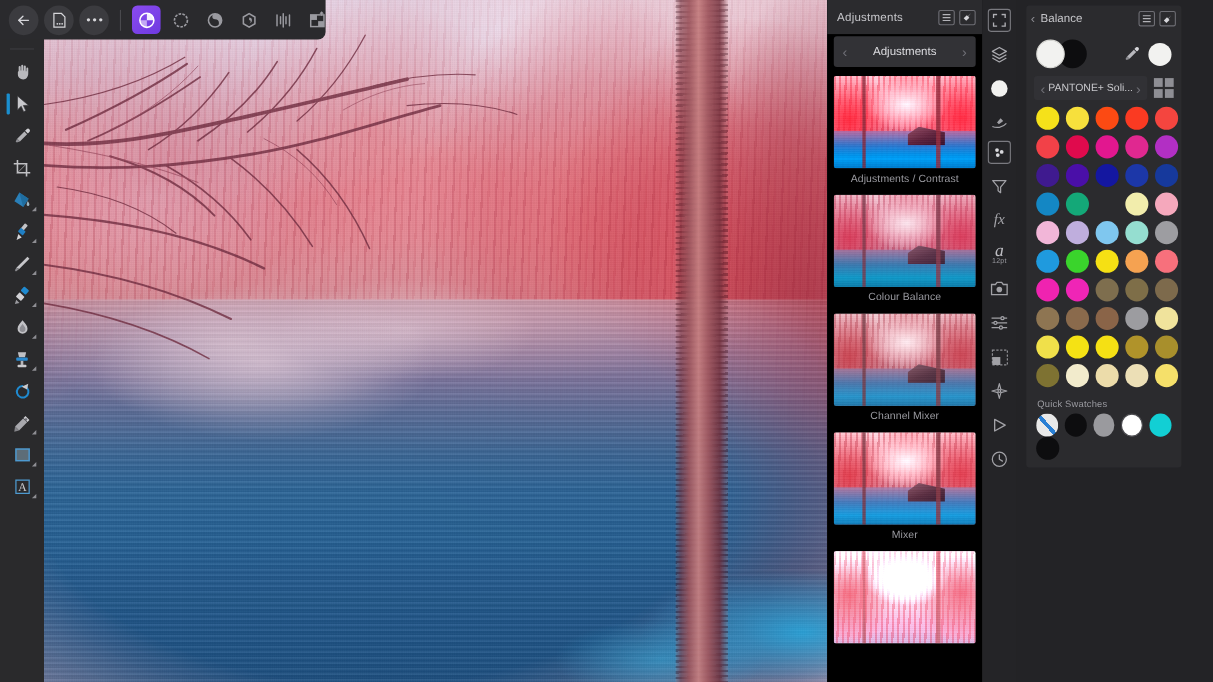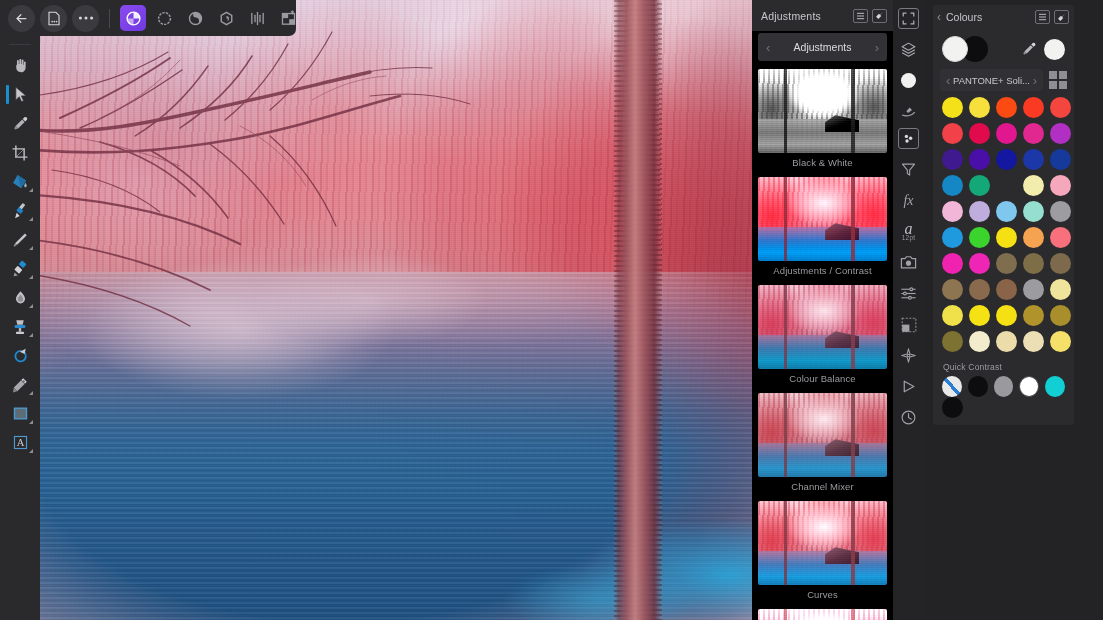--- a/index.html
+++ b/index.html
@@ -656,35 +656,20 @@
       </span>
     </div>
 
     <div class="pager">
       <span class="chev">‹</span>
       <span class="label">Adjustments</span>
       <span class="chev">›</span>
     </div>
 
     <div id="adj-list">
-        <div class="adj-item">
-          <div class="adj-thumb">
-            <div class="mini bw">
-              <div class="m-sky"></div>
-              <div class="m-trees"></div>
-              <div class="m-glow"></div>
-              <div class="m-water"></div>
-              <div class="m-house"></div>
-              <div class="m-trunkL"></div>
-              <div class="m-trunkR"></div>
-              <div class="m-grain"></div>
-            </div>
-          </div>
-          <div class="adj-caption">Black &amp; White</div>
-        </div>
         <div class="adj-item">
           <div class="adj-thumb">
             <div class="mini bc">
               <div class="m-sky"></div>
               <div class="m-trees"></div>
               <div class="m-glow"></div>
               <div class="m-water"></div>
               <div class="m-house"></div>
               <div class="m-trunkL"></div>
               <div class="m-trunkR"></div>
@@ -729,21 +714,21 @@
               <div class="m-sky"></div>
               <div class="m-trees"></div>
               <div class="m-glow"></div>
               <div class="m-water"></div>
               <div class="m-house"></div>
               <div class="m-trunkL"></div>
               <div class="m-trunkR"></div>
               <div class="m-grain"></div>
             </div>
           </div>
-          <div class="adj-caption">Curves</div>
+          <div class="adj-caption">Mixer</div>
         </div>
         <div class="adj-item">
           <div class="adj-thumb">
             <div class="mini ex">
               <div class="m-sky"></div>
               <div class="m-trees"></div>
               <div class="m-glow"></div>
               <div class="m-trunkL"></div>
               <div class="m-trunkR"></div>
               <div class="m-grain"></div>
@@ -834,21 +819,21 @@
       <svg width="17" height="17" viewBox="0 0 24 24" fill="none" stroke="#a1a1a6" stroke-width="1.6">
         <circle cx="12" cy="12" r="9"></circle>
           <path d="M12 6.5 V12 L16 14.4" stroke-linecap="round"></path>
       </svg>
     </div>
   </div>
 
   <div id="swatches-panel">
     <div class="sw-titlebar">
       <span class="sw-back">‹</span>
-      <span class="sw-title">Colours</span>
+      <span class="sw-title">Balance</span>
       <span class="panel-hbtn">
         <svg width="9" height="8" viewBox="0 0 10 9">
           <g stroke="#b3b3b8" stroke-width="1.2">
               <path d="M1 1.5h8"></path>
               <path d="M1 4.5h8"></path>
               <path d="M1 7.5h8"></path>
             </g>
         </svg>
       </span>
       <span class="panel-hbtn">
@@ -933,21 +918,21 @@
         <span class="swatch" style="background: rgb(245, 224, 20);"></span>
         <span class="swatch" style="background: rgb(176, 147, 42);"></span>
         <span class="swatch" style="background: rgb(168, 143, 44);"></span>
         <span class="swatch" style="background: rgb(126, 114, 50);"></span>
         <span class="swatch" style="background: rgb(242, 235, 204);"></span>
         <span class="swatch" style="background: rgb(236, 220, 170);"></span>
         <span class="swatch" style="background: rgb(236, 223, 182);"></span>
         <span class="swatch" style="background: rgb(245, 224, 106);"></span>
       </div>
 
-    <div class="sw-section-label">Quick Contrast</div>
+    <div class="sw-section-label">Quick Swatches</div>
     <div class="sw-strip" id="quick-colours">
         <span class="swatch none"></span>
         <span class="swatch" style="background: rgb(13, 13, 15);"></span>
         <span class="swatch" style="background: rgb(154, 154, 158);"></span>
         <span class="swatch bordered" style="background: rgb(255, 255, 255);"></span>
         <span class="swatch" style="background: rgb(18, 207, 212);"></span>
       </div>
 
     <div class="sw-strip" id="recent-colours">
         <span class="swatch" style="background: rgb(13, 13, 15);"></span>

